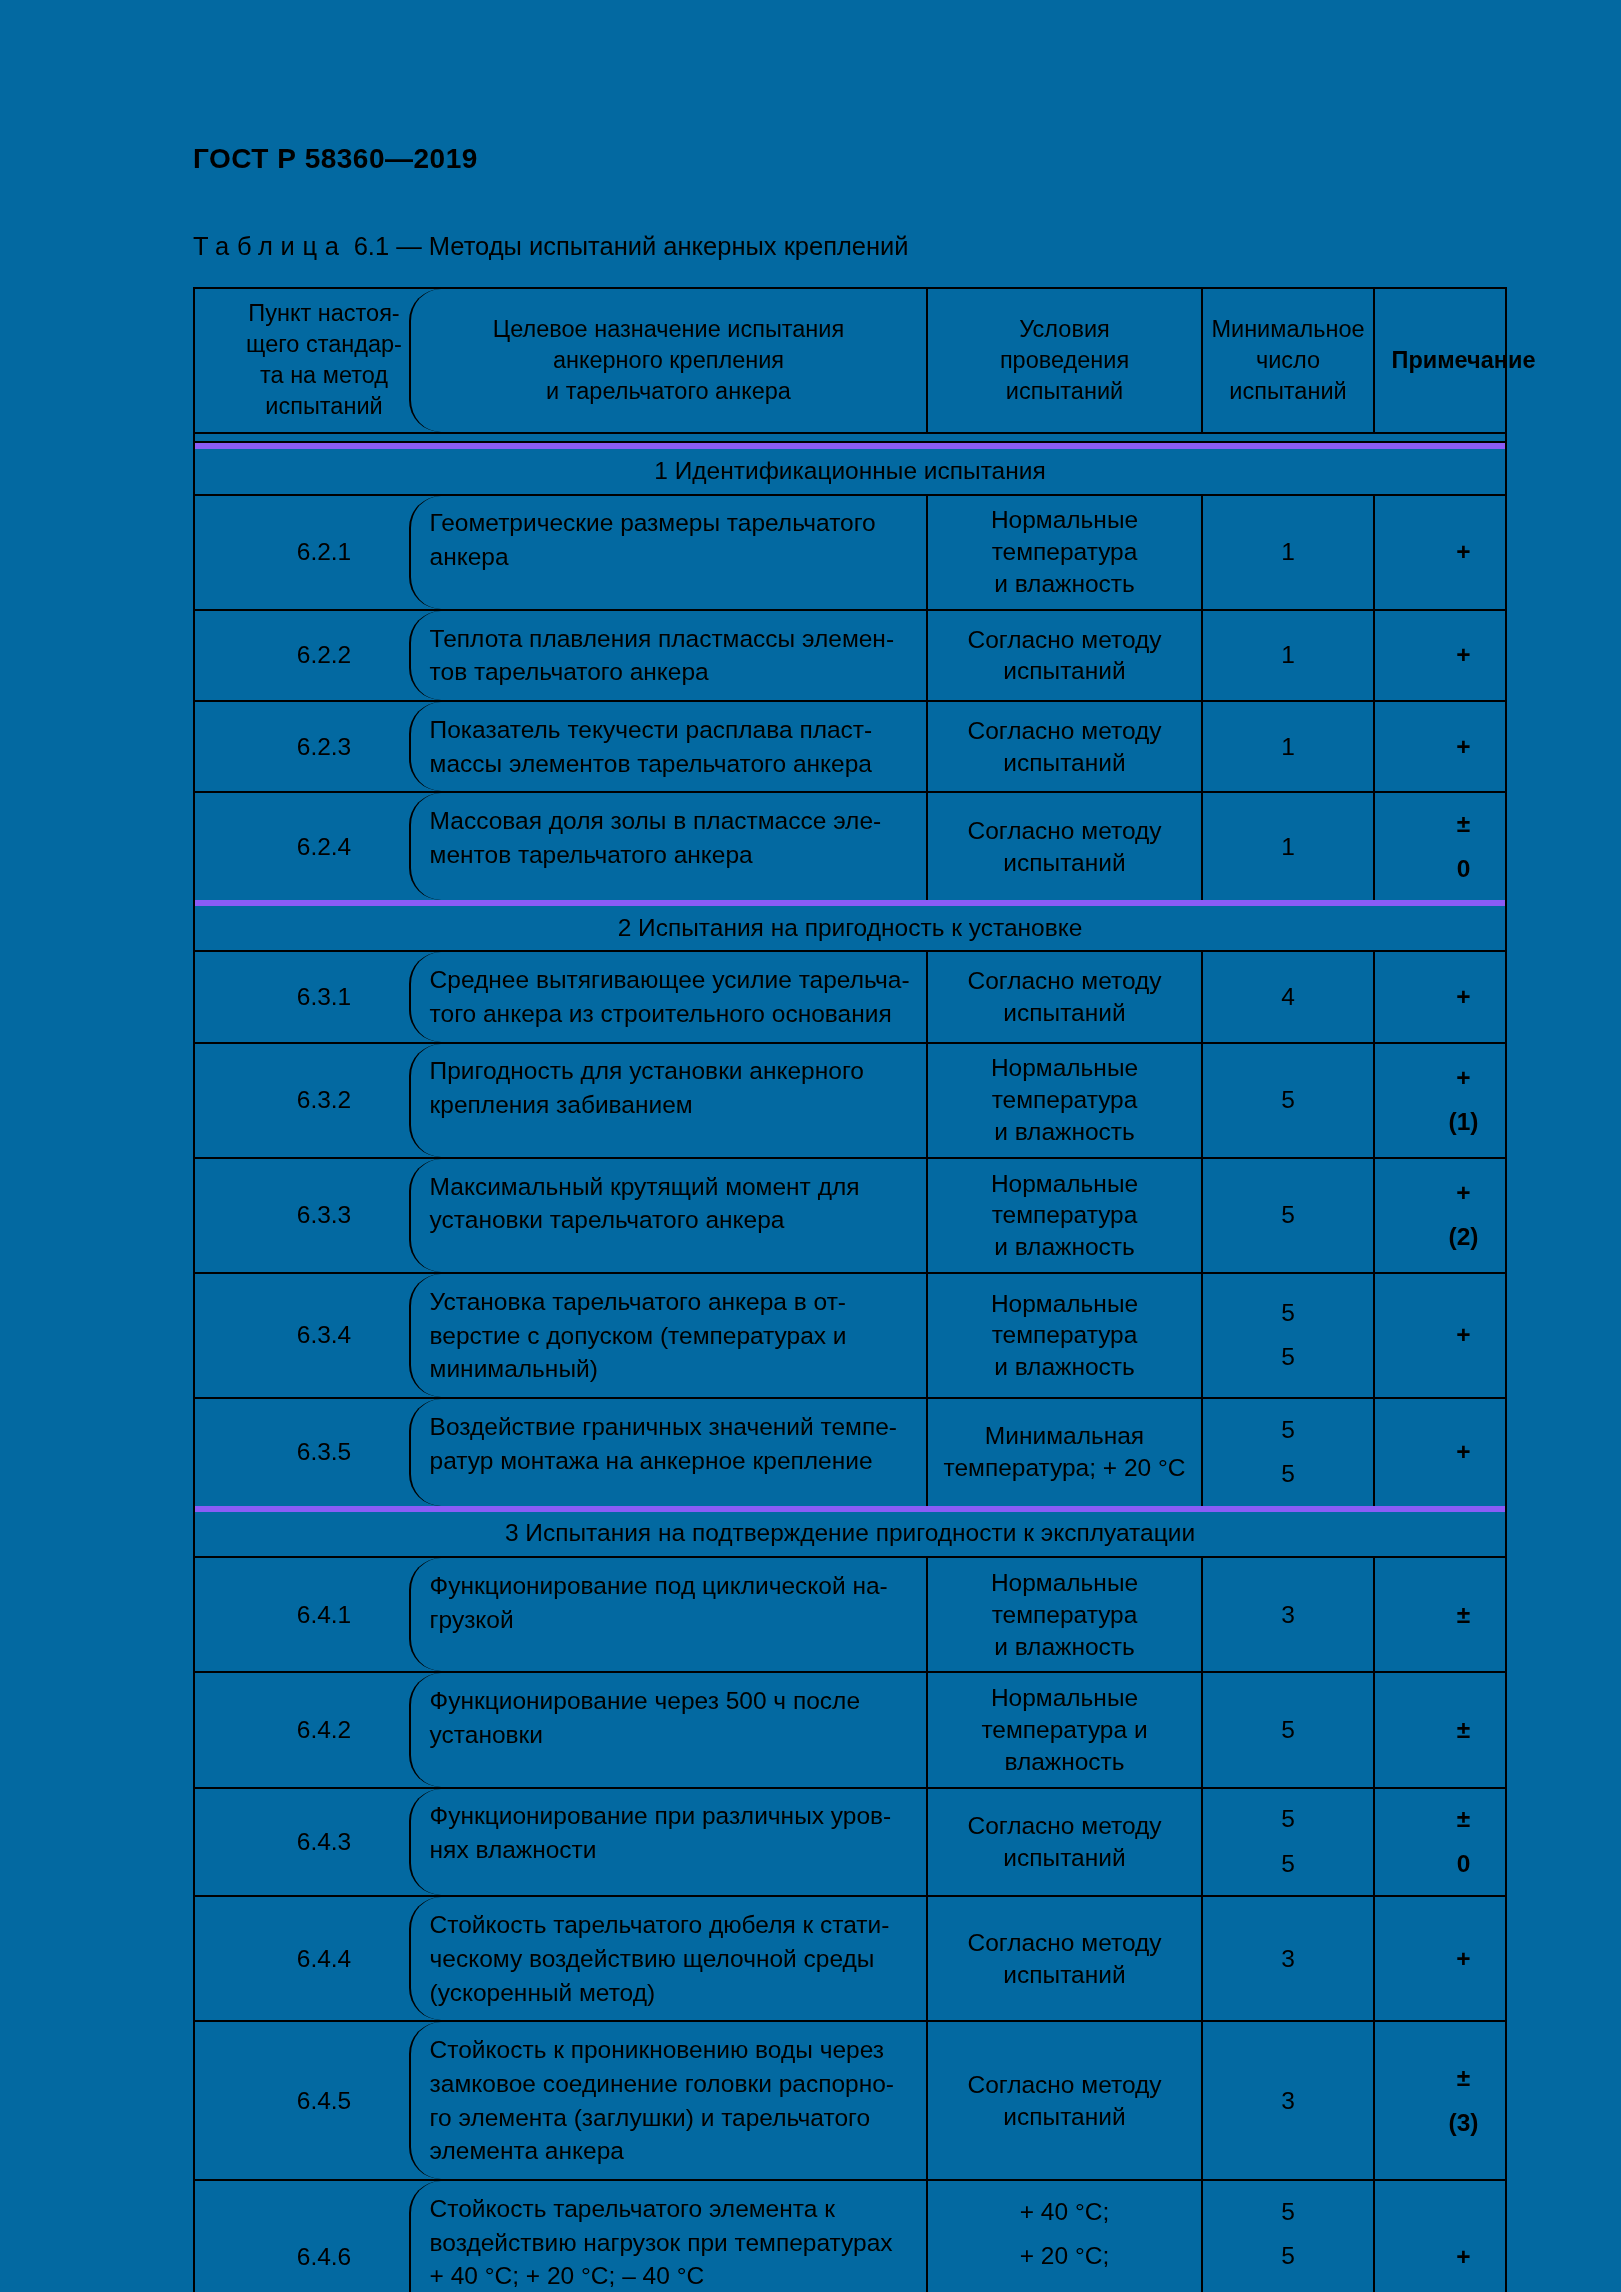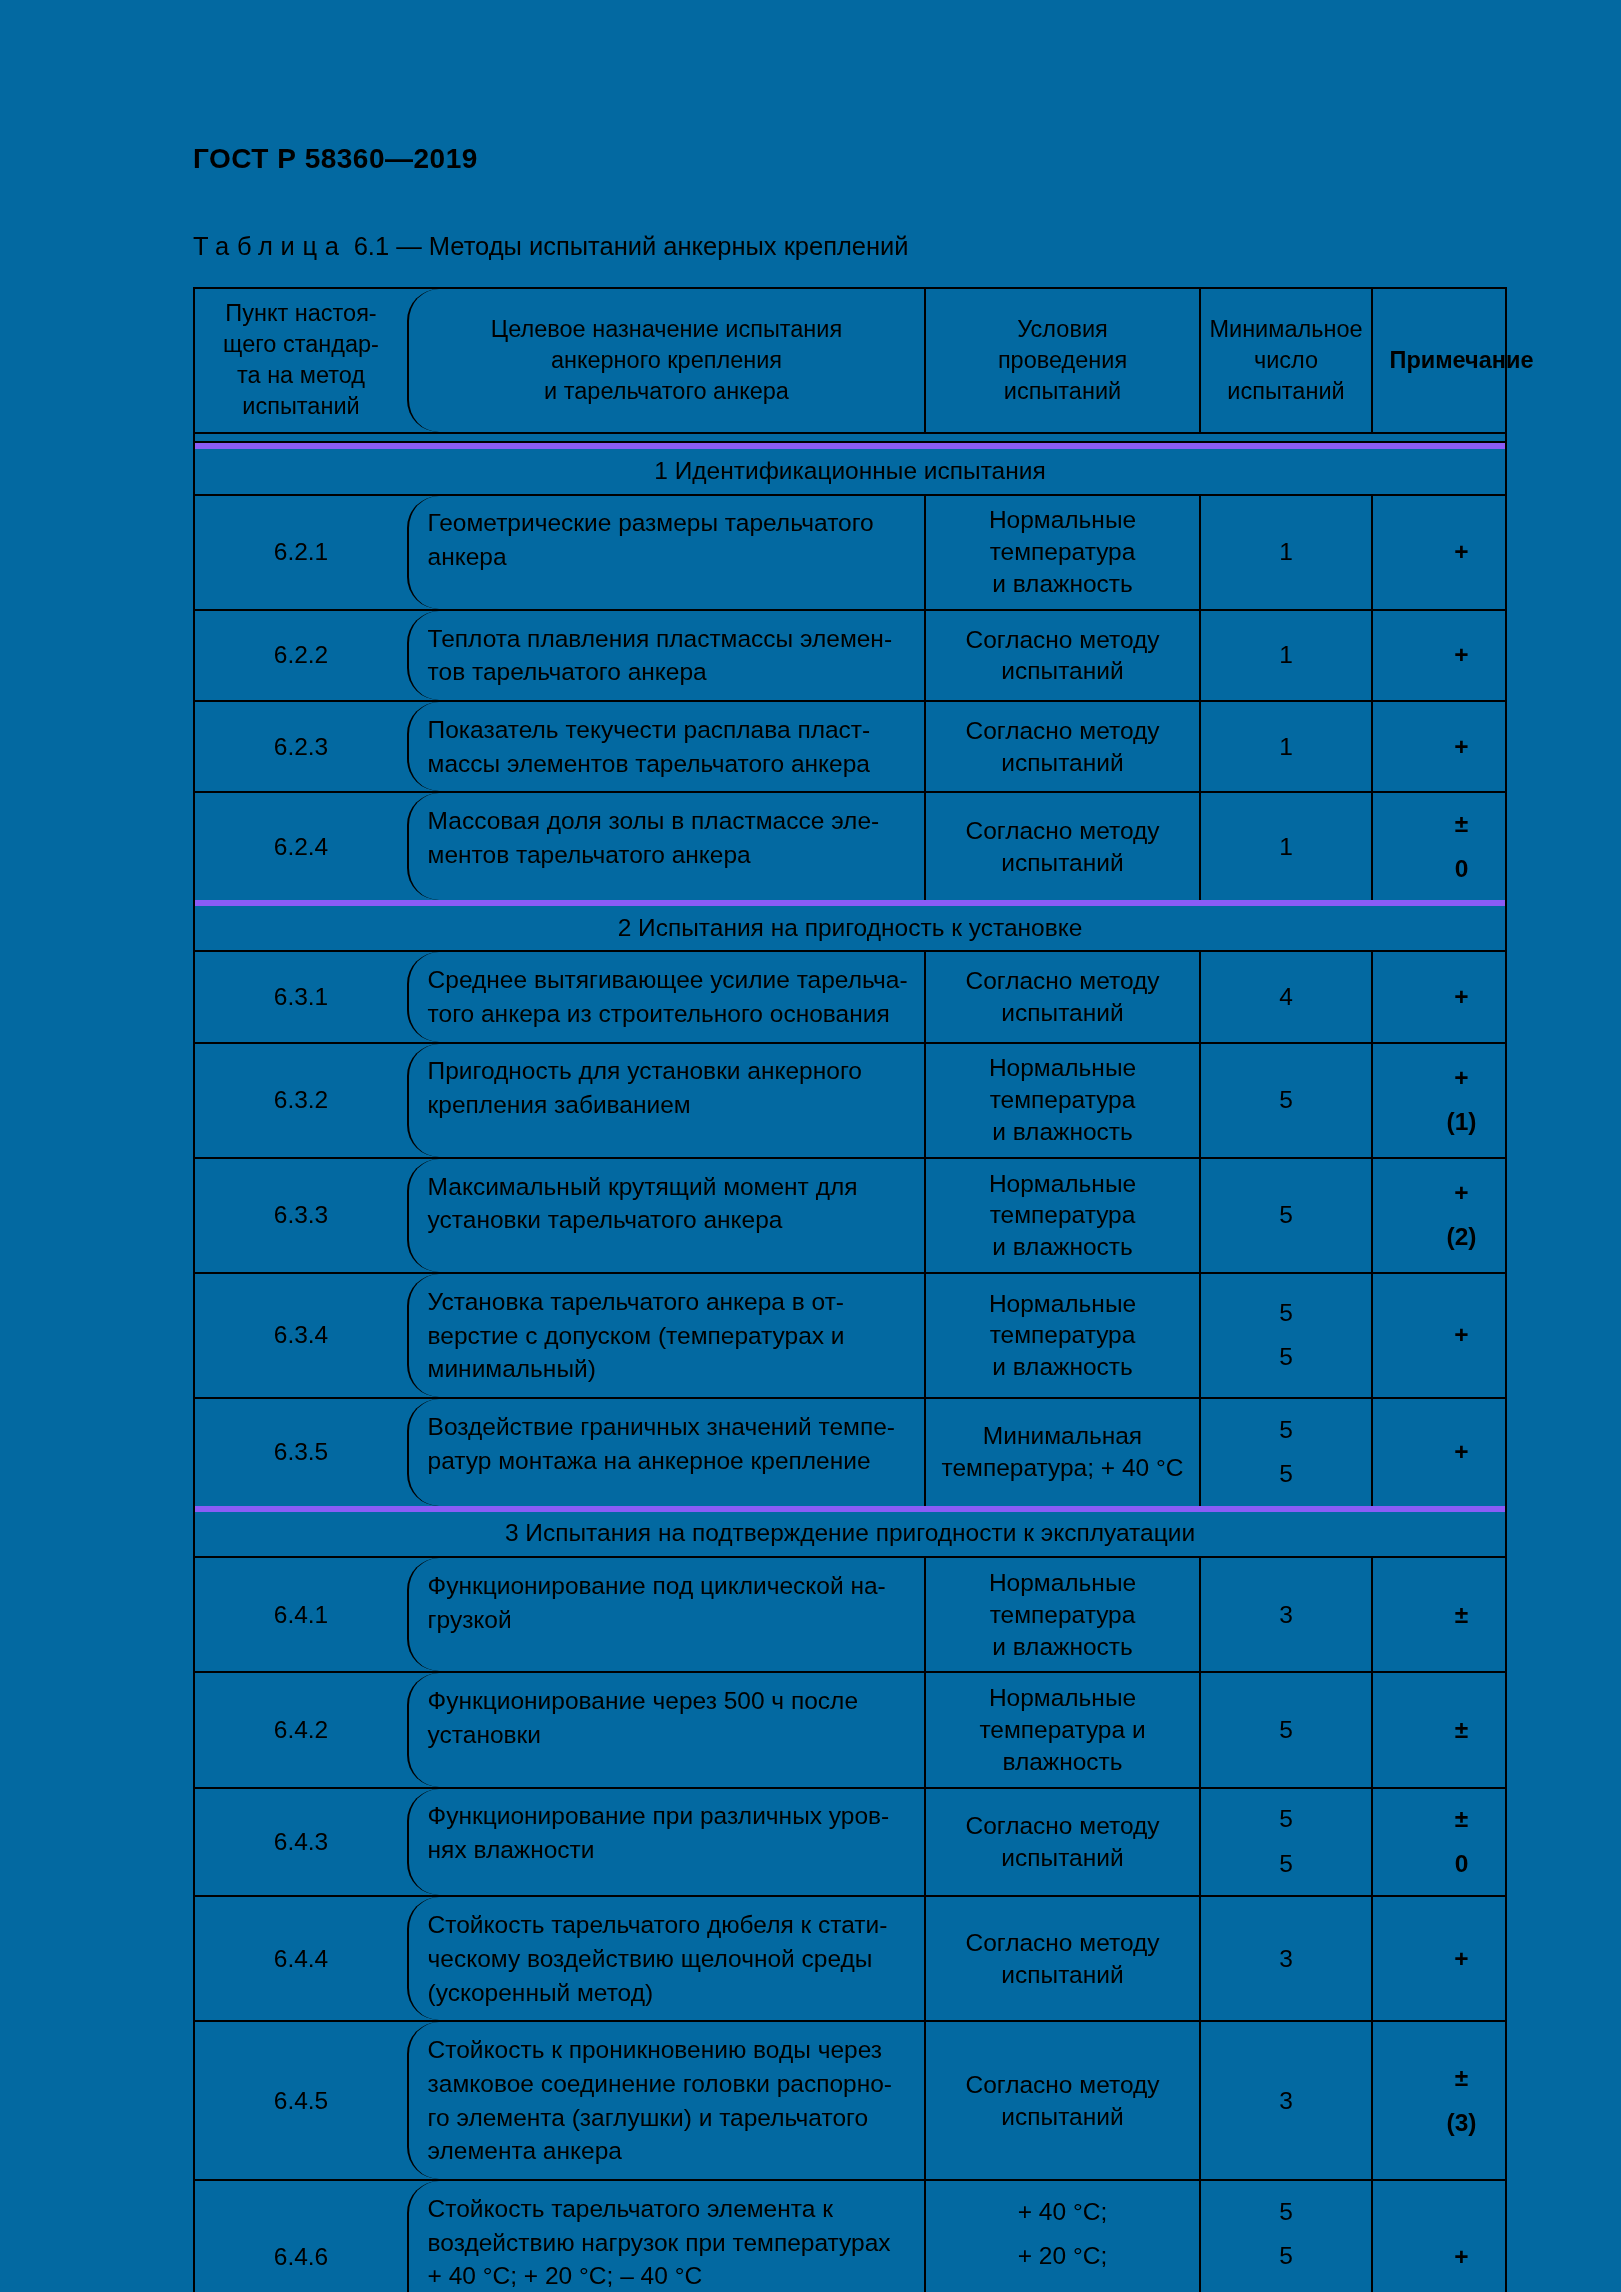--- a/index.html
+++ b/index.html
@@ -79,21 +79,21 @@
     box-sizing: border-box;
     font-size: 24.5px;
     line-height: 1.3;
     white-space: pre-line;
     padding: 8.8px 7.8px;
     display: flex;
     align-items: center;
     justify-content: center;
     text-align: center;
   }
-  .c0 { width: 212px; flex: none; }
+  .c0 { width: 170px; flex: none; margin-left: 44px; }
   .c1 { width: 517px; flex: none; border-radius: 32px; }
   .c2 { width: 275px; flex: none; }
   .c3 { width: 172px; flex: none; }
   .c4 { width: 179px; flex: none; font-weight: bold; }
   .trow .tcell, .thead .hcell { border-left: 2px solid #000; }
   .trow .tcell:first-child, .thead .hcell:first-child { border-left: none; }
   .tcell.purpose {
     align-items: flex-start;
     justify-content: flex-start;
     text-align: left;
@@ -219,21 +219,21 @@
 и влажность</div>
             <div class="tcell c3 spread">5
 5</div>
             <div class="tcell c4">+</div>
           </div>
           <div class="trow">
             <div class="tcell c0">6.3.5</div>
             <div class="tcell c1 purpose">Воздействие граничных значений темпе-
 ратур монтажа на анкерное крепление</div>
             <div class="tcell c2">Минимальная
-температура; + 40 °С</div>
+температура; + 20 °С</div>
             <div class="tcell c3 spread">5
 5</div>
             <div class="tcell c4">+</div>
           </div>
           <div class="section-row">3 Испытания на подтверждение пригодности к эксплуатации</div>
           <div class="trow">
             <div class="tcell c0">6.4.1</div>
             <div class="tcell c1 purpose">Функционирование под циклической на-
 грузкой</div>
             <div class="tcell c2">Нормальные

